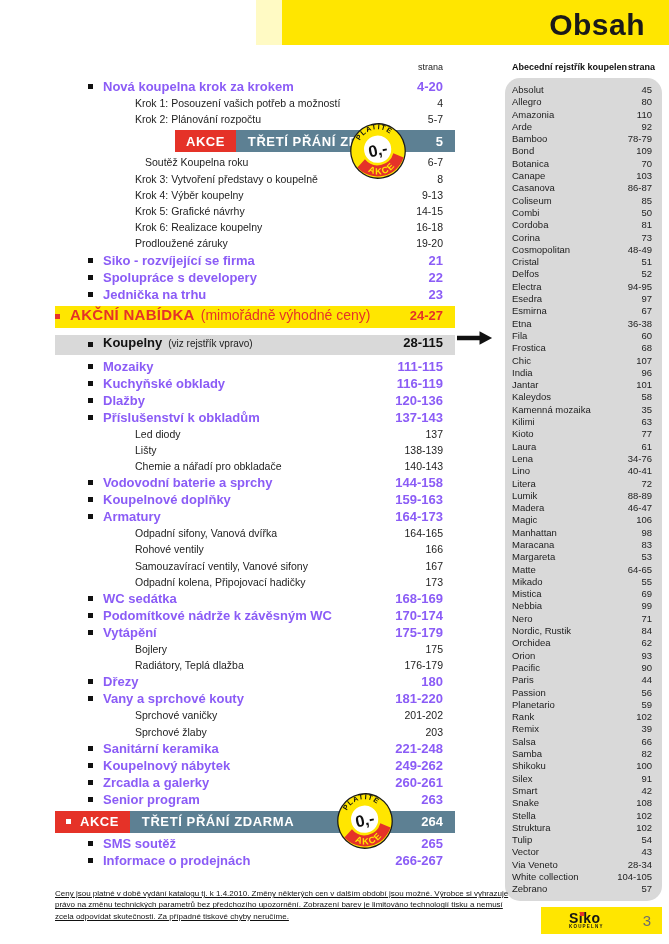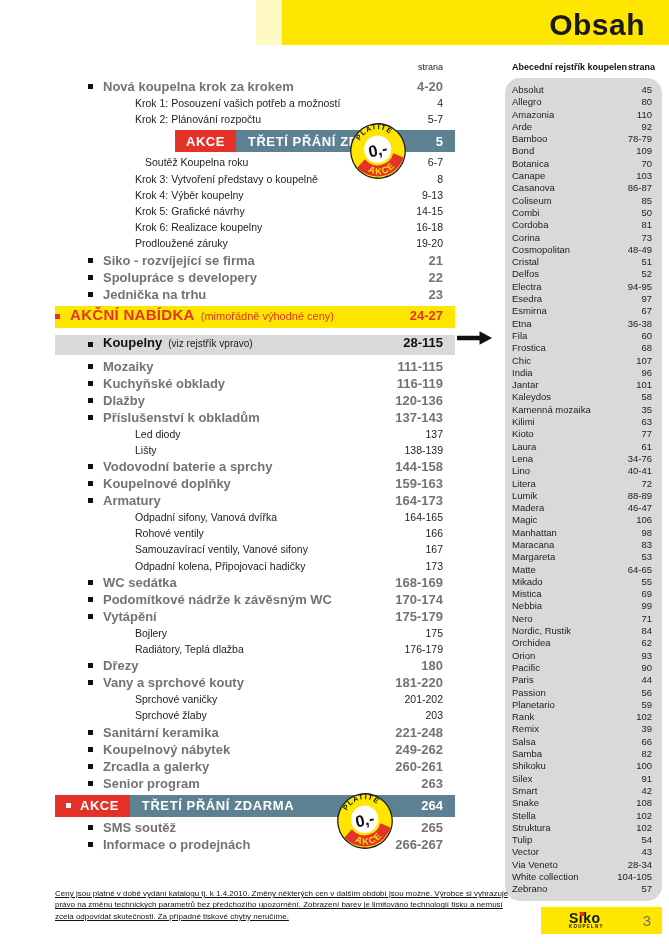--- a/index.html
+++ b/index.html
@@ -9,40 +9,40 @@
 
   
   .band { position:absolute; top:0; left:282px; right:0; height:45px; background:#FFE600; }
   .band-pale { position:absolute; top:0; left:256px; width:26px; height:45px; background:#FFFAC4; }
   .title { position:absolute; top:8px; right:24px; font-size:30px; font-weight:bold; color:#1a1a1a; letter-spacing:.5px; }
 
   
   .left-col { position:absolute; left:55px; top:62px; width:400px; }
   .strana-label { height:16px; text-align:right; padding-right:12px; font-size:9px; color:#222; }
 
-  .toc-row { display:flex; align-items:baseline; color:#737373; }
+  .toc-row { display:flex; align-items:baseline; color:#8b5cf6; }
   .toc-row .sq { width:5px; height:5px; background:#111; margin-right:10px; flex:none; align-self:center; }
   .toc-row.t-main { font-weight:bold; font-size:13px; line-height:17px; padding-left:33px; }
   .toc-row.t-sub  { font-size:10.5px; line-height:16.2px; padding-left:80px; color:#1d1d1d; }
   .toc-row.t-sub2 { font-size:10.5px; line-height:16.2px; padding-left:90px; color:#1d1d1d; }
   .toc-row .pg { margin-left:auto; padding-right:12px; white-space:nowrap; }
 
   
   .akce-bar { display:flex; align-items:center; height:22px; background:#5D8093; color:#fff; font-weight:bold; margin:3px 0 2px; }
   .akce-bar1 { margin-left:120px; }
   .akce-tag { background:#E53228; height:100%; display:flex; align-items:center; padding:0 11px; font-size:13px; letter-spacing:.5px; flex:none; }
   .akce-tag .bullet-white { width:5px; height:5px; background:#fff; margin-right:9px; }
   .akce-label { padding-left:12px; font-size:13px; letter-spacing:.6px; white-space:nowrap; }
   .akce-pages { margin-left:auto; padding-right:12px; font-size:13px; }
 
   
   .yellow-row { display:flex; align-items:baseline; height:22px; background:#FFE600; margin-top:3px; }
   .yellow-row .sq { width:5px; height:5px; background:#E53228; margin-right:10px; flex:none; align-self:center; }
   .akcni-label { color:#E53228; font-weight:bold; font-size:15px; letter-spacing:.3px; }
-  .akcni-note { color:#E53228; font-size:11px; margin-left:6px; }
+  .akcni-note { color:#E53228; font-size:14px; margin-left:6px; }
   .akcni-pages { color:#E53228; font-weight:bold; font-size:13px; margin-left:auto; padding-right:12px; }
 
   
   .gray-row { display:flex; align-items:baseline; height:20px; background:#D9D9D9; margin-top:7px; padding-left:33px; }
   .gray-row .sq { width:5px; height:5px; background:#111; margin-right:10px; flex:none; align-self:center; }
   .kp-label { font-weight:bold; font-size:13px; color:#111; }
   .kp-note { font-size:10px; color:#222; margin-left:6px; }
   .kp-pages { font-weight:bold; font-size:13px; color:#111; margin-left:auto; padding-right:12px; }
   .part3 { margin-top:3px; }
 
@@ -214,20 +214,25 @@
           <span class="lbl">Led diody</span>
           <span class="pg">137</span>
         </div>
 
         <div class="toc-row t-sub">
 
           <span class="lbl">Lišty</span>
           <span class="pg">138-139</span>
         </div>
 
+        <div class="toc-row t-sub">
+
+          <span class="lbl">Chemie a nářadí pro obkladače</span>
+          <span class="pg">140-143</span>
+        </div>
 
         <div class="toc-row t-main">
           <span class="sq"></span>
           <span class="lbl">Vodovodní baterie a sprchy</span>
           <span class="pg">144-158</span>
         </div>
 
         <div class="toc-row t-main">
           <span class="sq"></span>
           <span class="lbl">Koupelnové doplňky</span>

